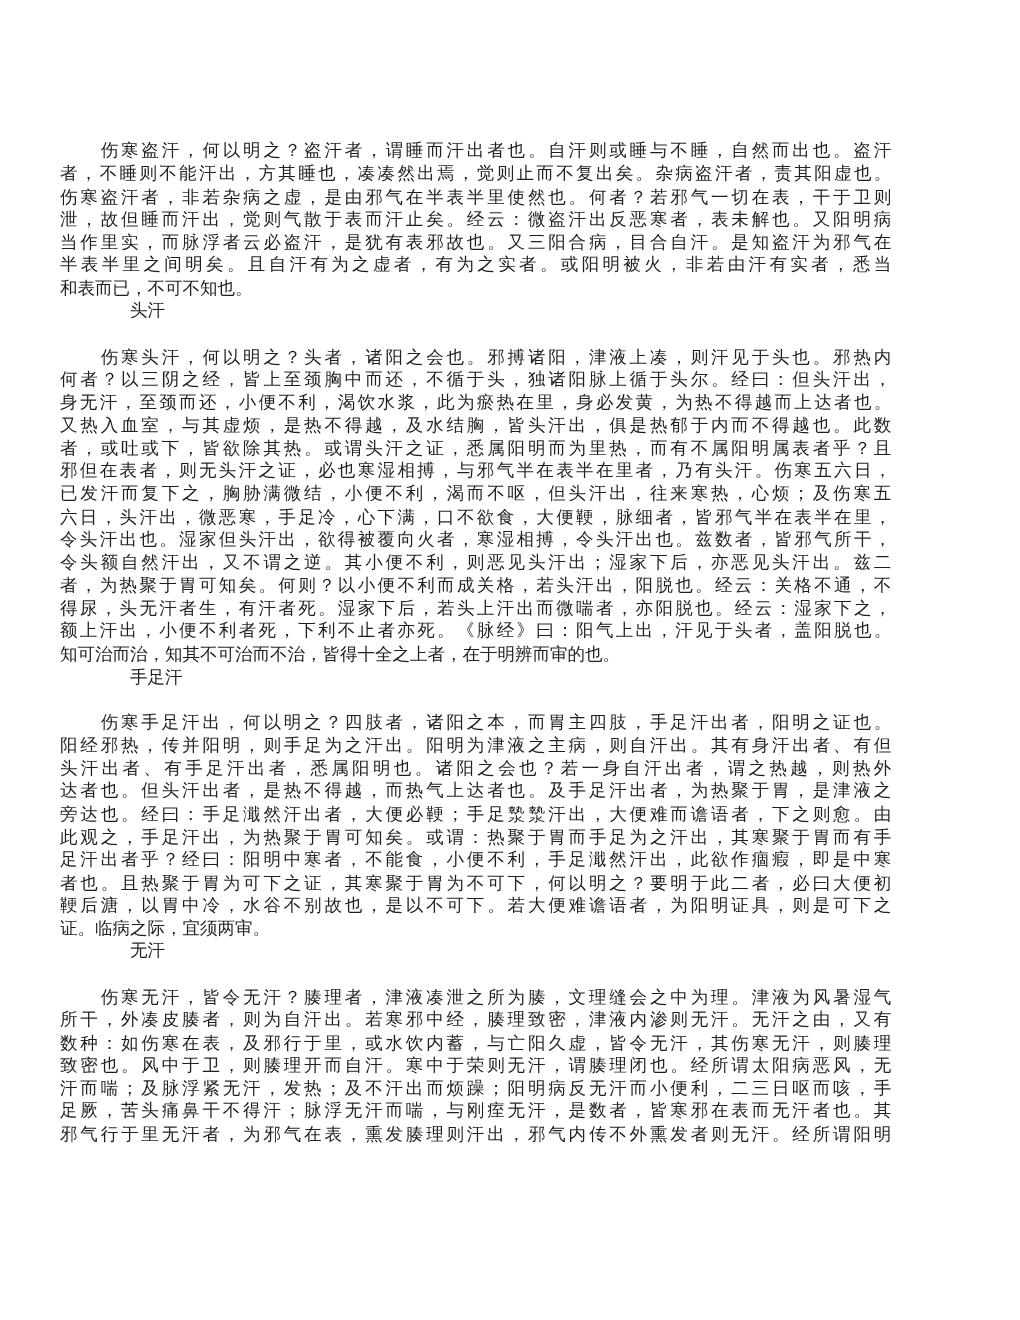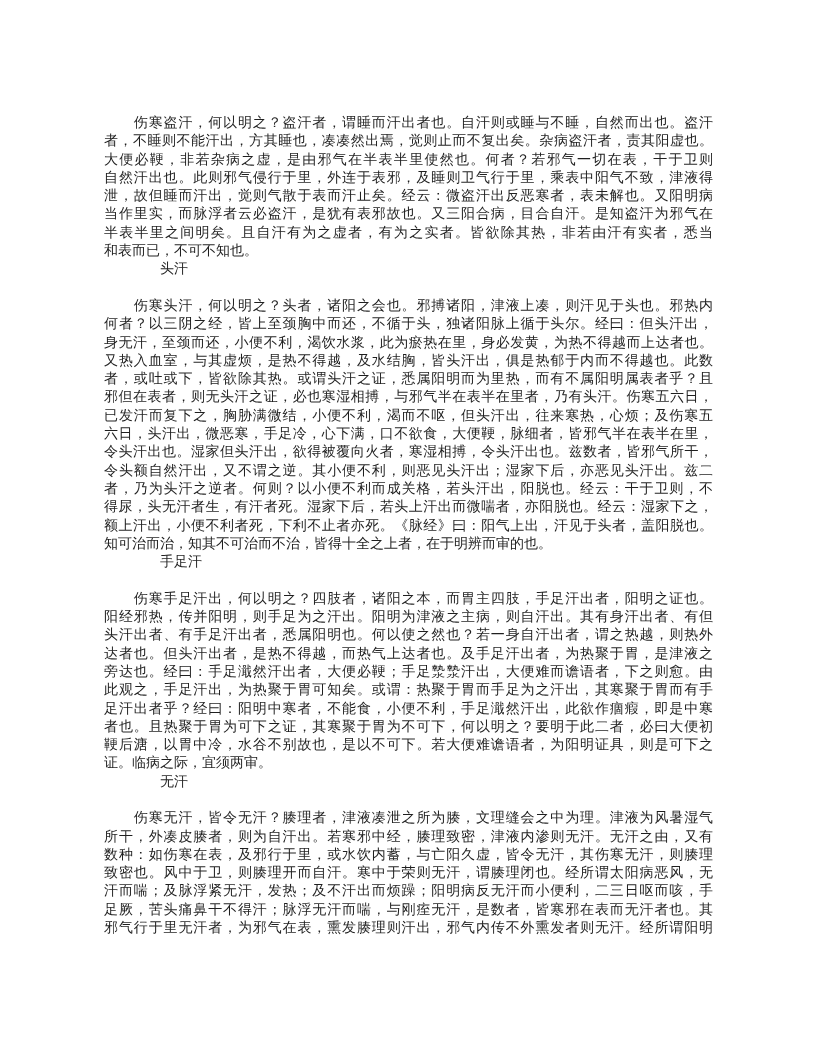--- a/index.html
+++ b/index.html
@@ -1,22 +1,22 @@
 <!DOCTYPE html>
 <html><head>
 <meta charset="utf-8">
 <style>
   html, body { margin: 0; padding: 0; background: #e8e8e8; }
   .page {
     width: 816px;
     height: 1056px;
     background: #ffffff;
     box-sizing: border-box;
-    padding: 113px 103px 0 104px;
-    font-family: Liberation Sans, sans-serif;
+    padding: 113px 103px 0 48px;
+    font-family: Liberation Serif, serif;
     color: #1f1f1f;
     overflow: hidden;
   }
   .sect { margin: 0; padding: 0; }
   .line {
     font-size: 14px;
     line-height: 18.3px;
     text-align: justify;
     text-align-last: justify;
     margin: 0;
@@ -35,57 +35,56 @@
 <body>
 
 <div class="page">
 
   <section class="sect">
 
     <div class="line first">　　伤寒盗汗，何以明之？盗汗者，谓睡而汗出者也。自汗则或睡与不睡，自然而出也。盗汗</div>
     <div>
 
     <div class="line">者，不睡则不能汗出，方其睡也，凑凑然出焉，觉则止而不复出矣。杂病盗汗者，责其阳虚也。</div>
-        <div class="line">大便必鞕，非若杂病之虚，是由邪气在半表半里使然也。何者？若邪气一切在表，干于卫则</div>
-        <div class="line">自然汗出也。此则邪气侵行于里，外连于表邪，及睡则卫气行于里，乘表中阳气不致，津液得</div>
+        <div class="line">伤寒盗汗者，非若杂病之虚，是由邪气在半表半里使然也。何者？若邪气一切在表，干于卫则</div>
         <div class="line">泄，故但睡而汗出，觉则气散于表而汗止矣。经云：微盗汗出反恶寒者，表未解也。又阳明病</div>
         <div class="line">当作里实，而脉浮者云必盗汗，是犹有表邪故也。又三阳合病，目合自汗。是知盗汗为邪气在</div>
-        <div class="line">半表半里之间明矣。且自汗有为之虚者，有为之实者。皆欲除其热，非若由汗有实者，悉当</div>
+        <div class="line">半表半里之间明矣。且自汗有为之虚者，有为之实者。或阳明被火，非若由汗有实者，悉当</div>
       </div>
     <div class="line last auto-hide">和表而已，不可不知也。</div>
   </section>
 
   <section class="sect">
     <div class="heading auto-hide">头汗</div>
     <div class="line first">　　伤寒头汗，何以明之？头者，诸阳之会也。邪搏诸阳，津液上凑，则汗见于头也。邪热内</div>
     <div>
 
         <div class="line">何者？以三阴之经，皆上至颈胸中而还，不循于头，独诸阳脉上循于头尔。经曰：但头汗出，</div>
         <div class="line">身无汗，至颈而还，小便不利，渴饮水浆，此为瘀热在里，身必发黄，为热不得越而上达者也。</div>
         <div class="line">又热入血室，与其虚烦，是热不得越，及水结胸，皆头汗出，俱是热郁于内而不得越也。此数</div>
         <div class="line">者，或吐或下，皆欲除其热。或谓头汗之证，悉属阳明而为里热，而有不属阳明属表者乎？且</div>
         <div class="line">邪但在表者，则无头汗之证，必也寒湿相搏，与邪气半在表半在里者，乃有头汗。伤寒五六日，</div>
         <div class="line">已发汗而复下之，胸胁满微结，小便不利，渴而不呕，但头汗出，往来寒热，心烦；及伤寒五</div>
         <div class="line">六日，头汗出，微恶寒，手足冷，心下满，口不欲食，大便鞕，脉细者，皆邪气半在表半在里，</div>
         <div class="line">令头汗出也。湿家但头汗出，欲得被覆向火者，寒湿相搏，令头汗出也。兹数者，皆邪气所干，</div>
         <div class="line">令头额自然汗出，又不谓之逆。其小便不利，则恶见头汗出；湿家下后，亦恶见头汗出。兹二</div>
-        <div class="line">者，乃为头汗之逆者。何则？以小便不利而成关格，若头汗出，阳脱也。经云：干于卫则，不</div>
+        <div class="line">者，为热聚于胃可知矣。何则？以小便不利而成关格，若头汗出，阳脱也。经云：关格不通，不</div>
         <div class="line">得尿，头无汗者生，有汗者死。湿家下后，若头上汗出而微喘者，亦阳脱也。经云：湿家下之，</div>
         <div class="line">额上汗出，小便不利者死，下利不止者亦死。《脉经》曰：阳气上出，汗见于头者，盖阳脱也。</div>
       </div>
     <div class="line last auto-hide">知可治而治，知其不可治而不治，皆得十全之上者，在于明辨而审的也。</div>
   </section>
 
   <section class="sect">
     <div class="heading auto-hide">手足汗</div>
     <div class="line first">　　伤寒手足汗出，何以明之？四肢者，诸阳之本，而胃主四肢，手足汗出者，阳明之证也。</div>
     <div>
 
     <div class="line">阳经邪热，传并阳明，则手足为之汗出。阳明为津液之主病，则自汗出。其有身汗出者、有但</div>
-        <div class="line">头汗出者、有手足汗出者，悉属阳明也。何以使之然也？若一身自汗出者，谓之热越，则热外</div>
+        <div class="line">头汗出者、有手足汗出者，悉属阳明也。诸阳之会也？若一身自汗出者，谓之热越，则热外</div>
         <div class="line">达者也。但头汗出者，是热不得越，而热气上达者也。及手足汗出者，为热聚于胃，是津液之</div>
         <div class="line">旁达也。经曰：手足濈然汗出者，大便必鞕；手足漐漐汗出，大便难而谵语者，下之则愈。由</div>
         <div class="line">此观之，手足汗出，为热聚于胃可知矣。或谓：热聚于胃而手足为之汗出，其寒聚于胃而有手</div>
         <div class="line">足汗出者乎？经曰：阳明中寒者，不能食，小便不利，手足濈然汗出，此欲作痼瘕，即是中寒</div>
         <div class="line">者也。且热聚于胃为可下之证，其寒聚于胃为不可下，何以明之？要明于此二者，必曰大便初</div>
         <div class="line">鞕后溏，以胃中冷，水谷不别故也，是以不可下。若大便难谵语者，为阳明证具，则是可下之</div>
       </div>
     <div class="line last auto-hide">证。临病之际，宜须两审。</div>
   </section>
 

